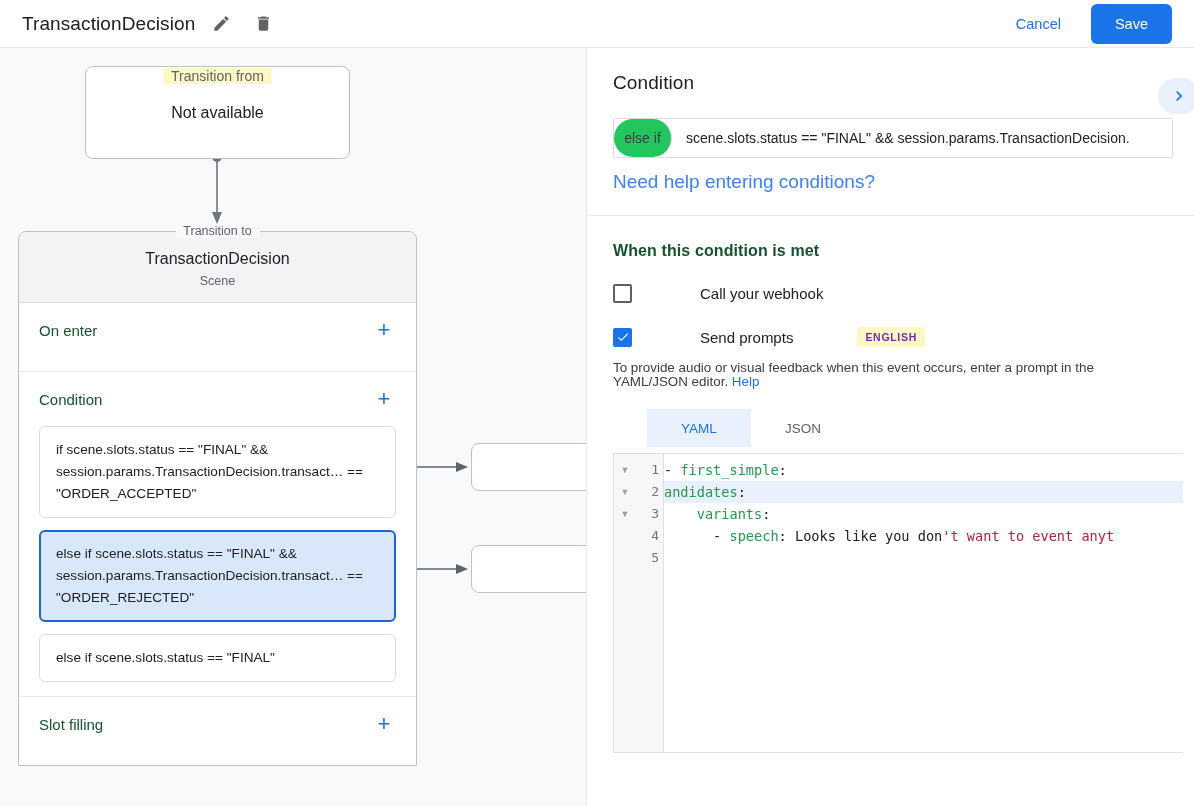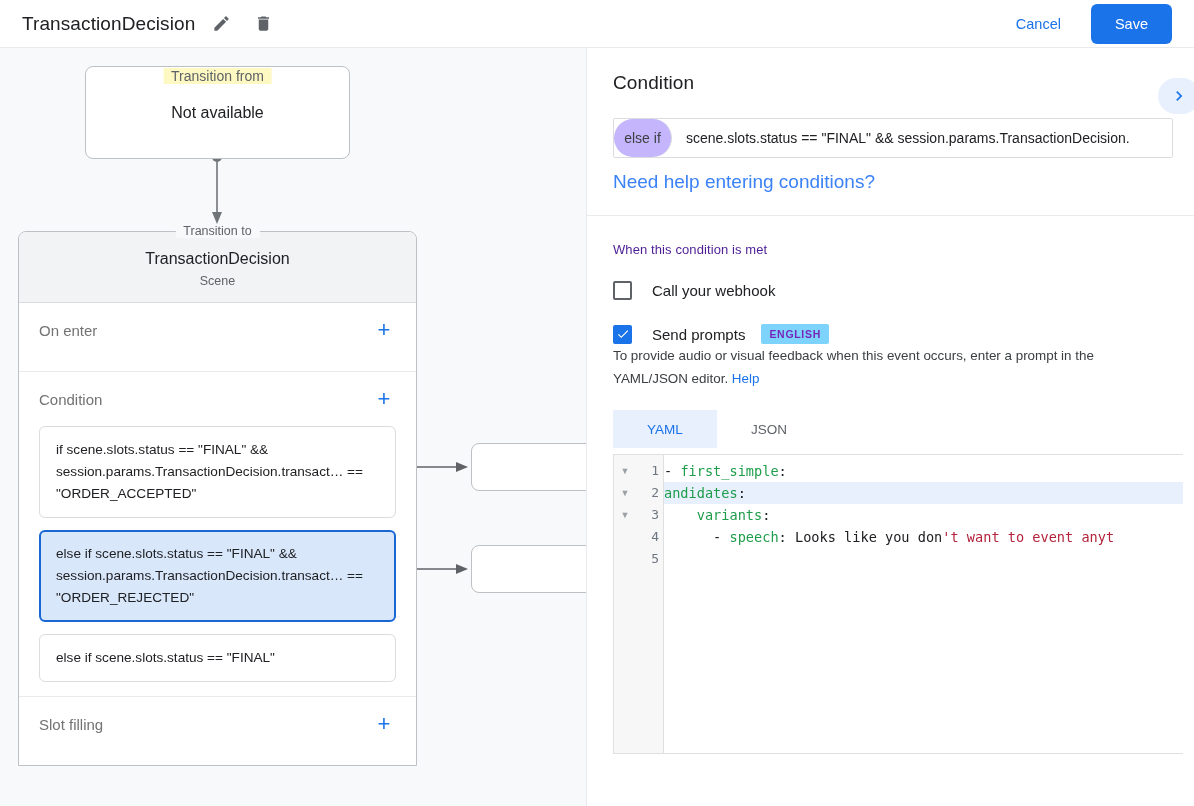--- a/index.html
+++ b/index.html
@@ -103,21 +103,21 @@
   }
   #scene-head .name { font-size: 16px; color: #202124; }
   #scene-head .sub { font-size: 12.5px; color: #5f6368; margin-top: 6px; }
 
   .section { border-bottom: 1px solid #e8eaed; padding: 0 20px 14px; }
   .section:last-child { border-bottom: none; }
   .section-hd {
     display: flex; align-items: center; justify-content: space-between;
     height: 54px;
   }
-  .section-hd .label { font-size: 15px; color: #737373; }
+  .section-hd .label { font-size: 15px; color: #14532d; }
   .plus {
     color: #1a73e8; font-size: 22px; line-height: 1;
     width: 24px; height: 24px; display: flex;
     align-items: center; justify-content: center; cursor: pointer;
     font-weight: 300;
   }
   .item-card {
     border: 1px solid #dadce0; border-radius: 6px;
     background: #fff; padding: 12px 16px;
     font-size: 13.6px; color: #202124; line-height: 22px;
@@ -149,63 +149,63 @@
     width: 42px; height: 36px; border-radius: 18px;
     background: #e8f0fe; display: flex; align-items: center;
     justify-content: center; cursor: pointer;
   }
   #cond-input-row {
     display: flex; margin-top: 24px;
     border: 1px solid #dadce0; border-radius: 2px;
     height: 40px; width: 560px; overflow: hidden;
   }
   #cond-prefix {
-    background: #c4b5fd; border-right: 1px solid #dadce0;
+    background: #22c55e; border-right: 1px solid #dadce0;
     display: flex; align-items: center; justify-content: center;
     width: 58px; font-size: 14px; color: #3c4043; flex: none; border-radius: 19px;
   }
   #cond-value {
     flex: 1; border: none; outline: none; padding: 0 14px;
     font-size: 14px; color: #202124;
     font-family: "Liberation Sans", sans-serif;
     background: #fff;
   }
   #cond-help {
     display: inline-block; margin-top: 13px;
     color: #3b82f6; font-size: 19px; cursor: pointer; text-decoration: none;
   }
 
   #met-block { padding: 26px 26px 0; }
-  #met-title { font-size: 13px; color: #4c1d95; letter-spacing: .1px; }
-
-  .cbrow { display: flex; align-items: center; margin-top: 24px; }
+  #met-title { font-size: 16px; color: #14532d; letter-spacing: .1px; font-weight: bold; }
+
+  .cbrow { display: flex; align-items: center; margin-top: 24px; gap: 48px; }
   .cbox {
     width: 19px; height: 19px; border: 2px solid #5f6368;
     border-radius: 2px; flex: none; cursor: pointer; background: #fff;
   }
   .cbox.checked {
     background: #1a73e8; border-color: #1a73e8;
     display: flex; align-items: center; justify-content: center;
   }
   .cbrow .cl {
     margin-left: 20px; font-size: 15px; color: #202124; font-weight: 500;
   }
   .badge {
-    margin-left: 16px; background: #7dd3fc; color: #7627bb;
+    margin-left: 16px; background: #fef9c3; color: #7627bb;
     font-size: 10.5px; font-weight: 700; letter-spacing: .7px;
     padding: 4px 8px; border-radius: 2px;
   }
   #prompt-desc {
-    font-size: 13.4px; color: #3c4043;
-    line-height: 23px; max-width: 562px;
+    margin-top: 14px; font-size: 13.4px; color: #3c4043;
+    line-height: 14px; max-width: 562px;
   }
   #prompt-desc a { color: #1a73e8; text-decoration: none; cursor: pointer; }
 
   
-  #editor-tabs { display: flex; margin-top: 20px; }
+  #editor-tabs { display: flex; margin-top: 20px; margin-left: 34px; }
   .etab {
     width: 104px; height: 38px; display: flex;
     align-items: center; justify-content: center;
     font-size: 13.5px; font-weight: 500; color: #5f6368; cursor: pointer;
   }
   .etab.active { background: #e8f0fe; color: #1a73e8; }
 
   
   #editor {
     margin-top: 6px; margin-left: 0;

